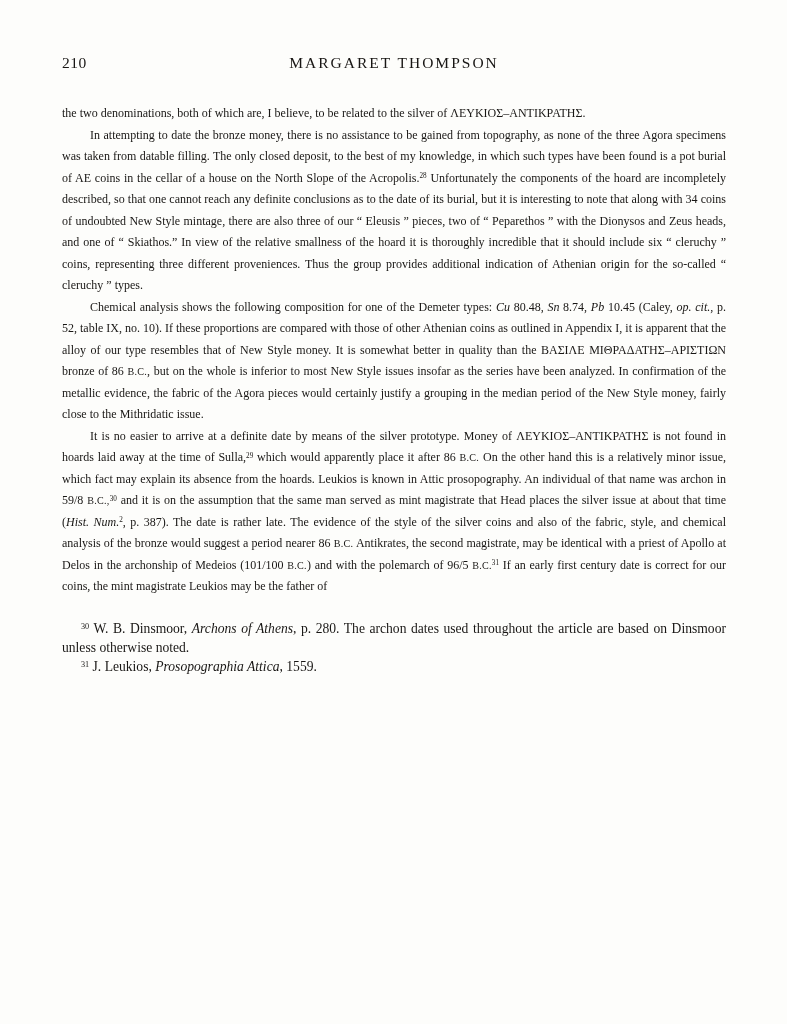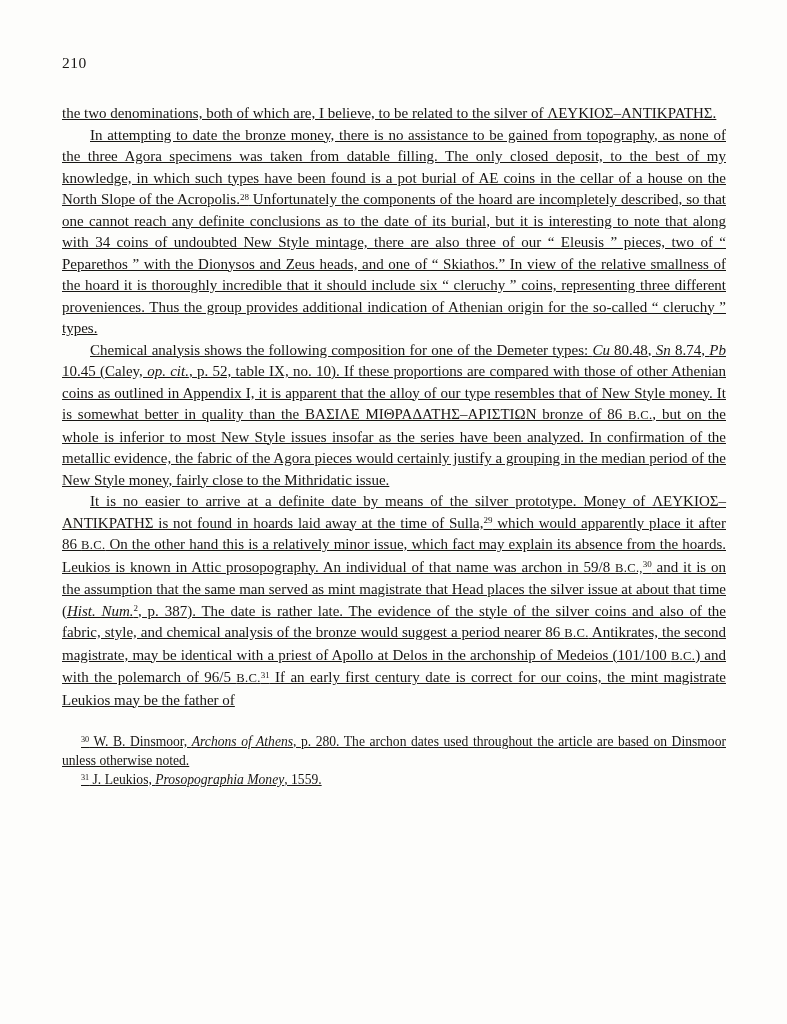--- a/index.html
+++ b/index.html
@@ -5,21 +5,20 @@
   * { margin: 0; padding: 0; box-sizing: border-box; }
   html, body { background: #fdfdfb; }
   .page {
     position: relative;
     width: 787px;
     height: 852px;
     overflow: hidden;
     background: #fdfdfb;
     color: #181614;
     font-family: "Liberation Serif", "DejaVu Serif", serif;
-    text-decoration: underline;
   }
   .page-inner {
     padding: 54px 61px 0 62px;
   }
   .page-header {
     position: relative;
     text-align: center;
     font-size: 15.5px;
     height: 20px;
     margin-bottom: 29px;
@@ -27,21 +26,21 @@
   .page-number {
     position: absolute;
     left: 0;
     top: 0;
     letter-spacing: 0.5px;
   }
   .running-head {
     letter-spacing: 2px;
   }
   .body-text {
-    font-size: 15px;
+    font-size: 12px;
     line-height: 21.5px;
     text-align: justify;
   }
   .para { text-indent: 28px; }
   .para.no-indent { text-indent: 0; }
   .footnotes {
     margin-top: 21px;
     font-size: 13.6px;
     line-height: 19px;
     text-align: justify;
@@ -58,28 +57,29 @@
   }
 </style>
 </head>
 <body>
 
 <div class="page">
   <div class="page-inner">
 
     <header class="page-header">
       <span class="page-number">210</span>
+      <span class="running-head">MARGARET THOMPSON</span>
     </header>
 
     <main class="body-text">
       <p class="para no-indent"><span>the two denominations, both of which are, I believe, to be related to the silver of ΛΕΥΚΙΟΣ–ΑΝΤΙΚΡΑΤΗΣ.</span></p>
       <p class="para"><span>In attempting to date the bronze money, there is no assistance to be gained from topography, as none of the three Agora specimens was taken from datable filling. The only closed deposit, to the best of my knowledge, in which such types have been found is a pot burial of AE coins in the cellar of a house on the North Slope of the Acropolis.</span><sup class="sup">28</sup><span> Unfortunately the components of the hoard are incompletely described, so that one cannot reach any definite conclusions as to the date of its burial, but it is interesting to note that along with 34 coins of undoubted New Style mintage, there are also three of our “ Eleusis ” pieces, two of “ Peparethos ” with the Dionysos and Zeus heads, and one of “ Skiathos.” In view of the relative smallness of the hoard it is thoroughly incredible that it should include six “ cleruchy ” coins, representing three different proveniences. Thus the group provides additional indication of Athenian origin for the so-called “ cleruchy ” types.</span></p>
       <p class="para"><span>Chemical analysis shows the following composition for one of the Demeter types: </span><span class="italic">Cu</span><span> 80.48, </span><span class="italic">Sn</span><span> 8.74, </span><span class="italic">Pb</span><span> 10.45 (Caley, </span><span class="italic">op. cit.</span><span>, p. 52, table IX, no. 10). If these proportions are compared with those of other Athenian coins as outlined in Appendix I, it is apparent that the alloy of our type resembles that of New Style money. It is somewhat better in quality than the ΒΑΣΙΛΕ ΜΙΘΡΑΔΑΤΗΣ–ΑΡΙΣΤΙΩΝ bronze of 86 </span><span class="sc">B.C.</span><span>, but on the whole is inferior to most New Style issues insofar as the series have been analyzed. In confirmation of the metallic evidence, the fabric of the Agora pieces would certainly justify a grouping in the median period of the New Style money, fairly close to the Mithridatic issue.</span></p>
       <p class="para"><span>It is no easier to arrive at a definite date by means of the silver prototype. Money of ΛΕΥΚΙΟΣ–ΑΝΤΙΚΡΑΤΗΣ is not found in hoards laid away at the time of Sulla,</span><sup class="sup">29</sup><span> which would apparently place it after 86 </span><span class="sc">B.C.</span><span> On the other hand this is a relatively minor issue, which fact may explain its absence from the hoards. Leukios is known in Attic prosopography. An individual of that name was archon in 59/8 </span><span class="sc">B.C.,</span><sup class="sup">30</sup><span> and it is on the assumption that the same man served as mint magistrate that Head places the silver issue at about that time (</span><span class="italic">Hist. Num.</span><sup class="sup">2</sup><span>, p. 387). The date is rather late. The evidence of the style of the silver coins and also of the fabric, style, and chemical analysis of the bronze would suggest a period nearer 86 </span><span class="sc">B.C.</span><span> Antikrates, the second magistrate, may be identical with a priest of Apollo at Delos in the archonship of Medeios (101/100 </span><span class="sc">B.C.</span><span>) and with the polemarch of 96/5 </span><span class="sc">B.C.</span><sup class="sup">31</sup><span> If an early first century date is correct for our coins, the mint magistrate Leukios may be the father of</span></p>
     </main>
 
     <footer class="footnotes">
       <p class="footnote"><sup class="sup">30</sup><span> W. B. Dinsmoor, </span><span class="italic">Archons of Athens</span><span>, p. 280. The archon dates used throughout the article are based on Dinsmoor unless otherwise noted.</span></p>
-      <p class="footnote"><sup class="sup">31</sup><span> J. Leukios, </span><span class="italic">Prosopographia Money</span><span>, 1559.</span></p>
+      <p class="footnote"><sup class="sup">31</sup><span> J. Leukios, </span><span class="italic">Prosopographia Attica</span><span>, 1559.</span></p>
     </footer>
 
   </div>
 </div>
 
 </body></html>

